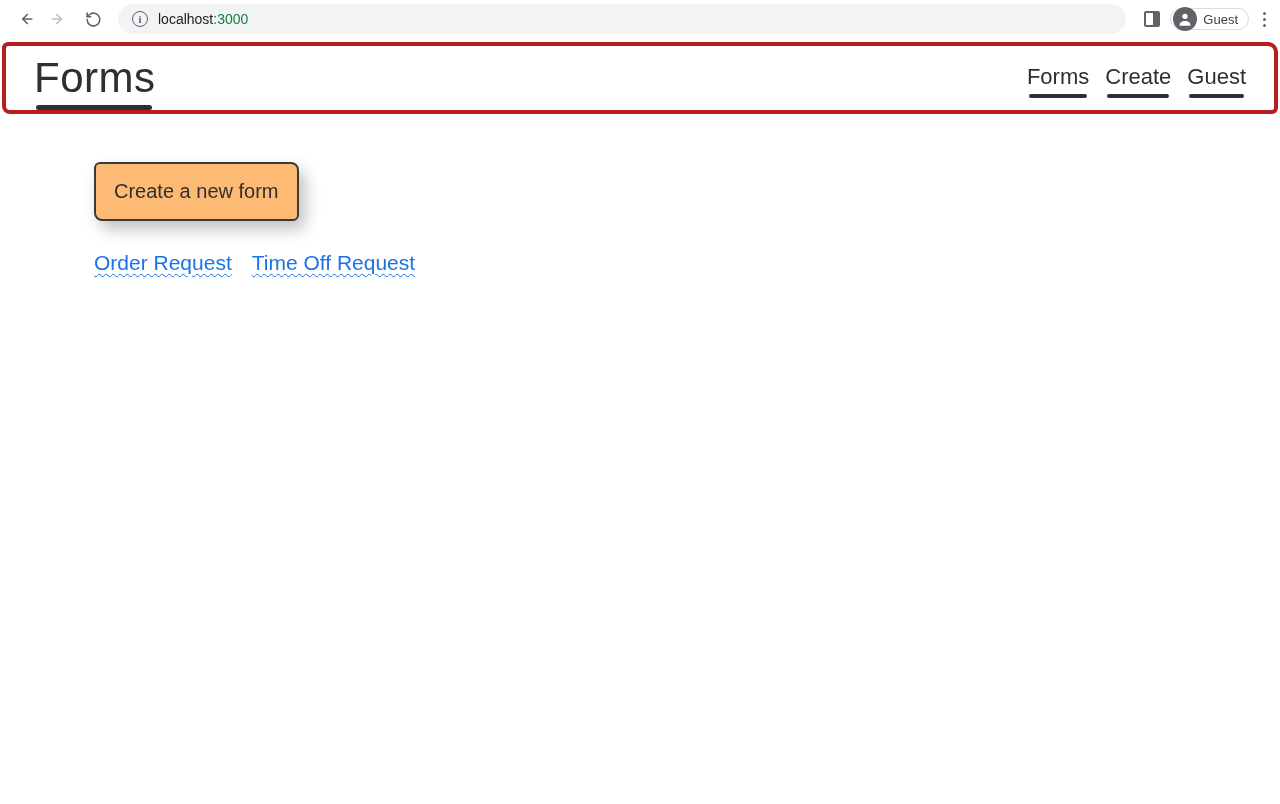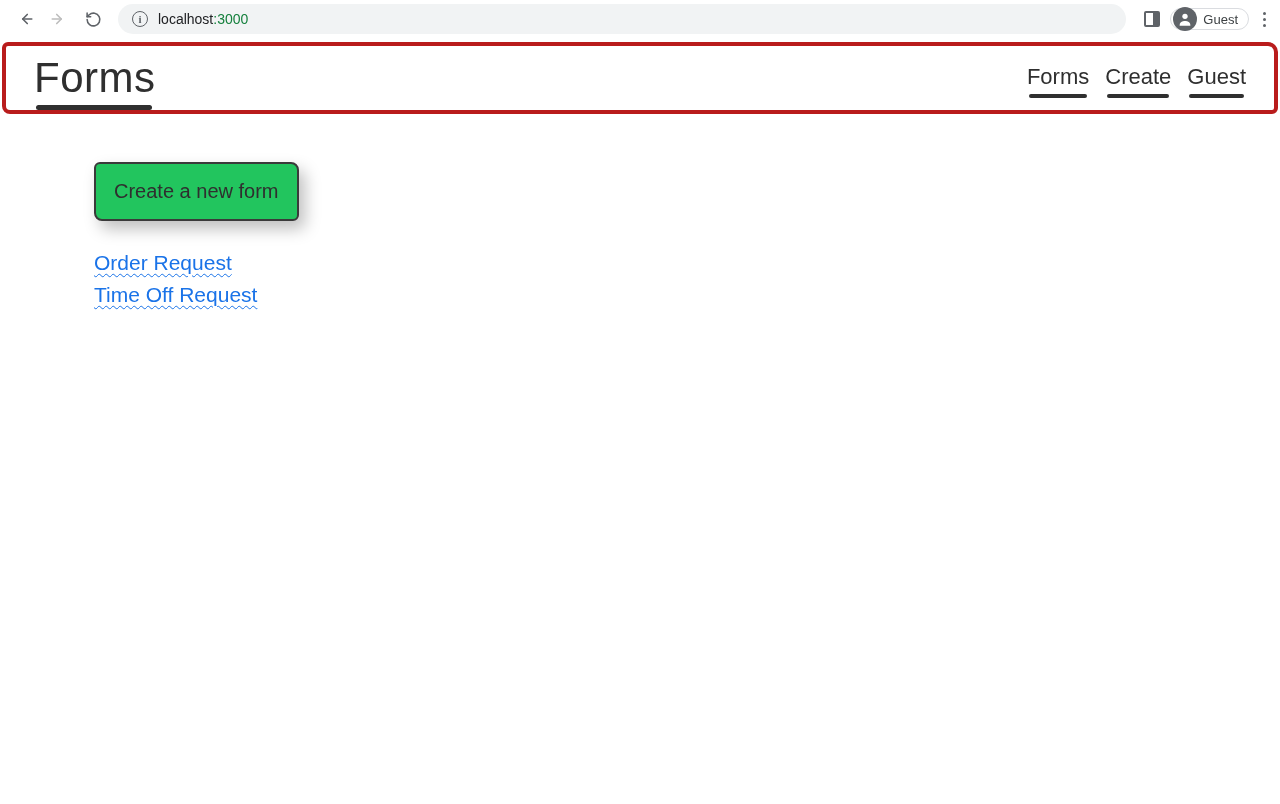--- a/index.html
+++ b/index.html
@@ -176,32 +176,32 @@
       border-radius: 3px;
     }
     
     .content {
       padding: 48px 0 0 94px;
     }
     .create-btn {
       font-family: inherit;
       font-size: 20px;
       color: #2f2f2f;
-      background: #22c55e;
+      background: #fdba74;
       border: 2px solid #3a3a3a;
       border-radius: 6px 8px 6px 8px;
       padding: 16px 18px;
       cursor: pointer;
       box-shadow: 6px 8px 16px rgba(0,0,0,0.25);
     }
     .form-list {
       margin-top: 30px;
       display: flex;
-      flex-direction: column;
-      gap: 8px;
+      flex-direction: row;
+      gap: 20px;
     }
     .form-link {
       font-size: 21px;
       color: #1a73e8;
       text-decoration: underline;
       text-decoration-style: wavy;
       text-decoration-thickness: 1px;
       text-underline-offset: 3px;
       cursor: pointer;
       width: fit-content;

